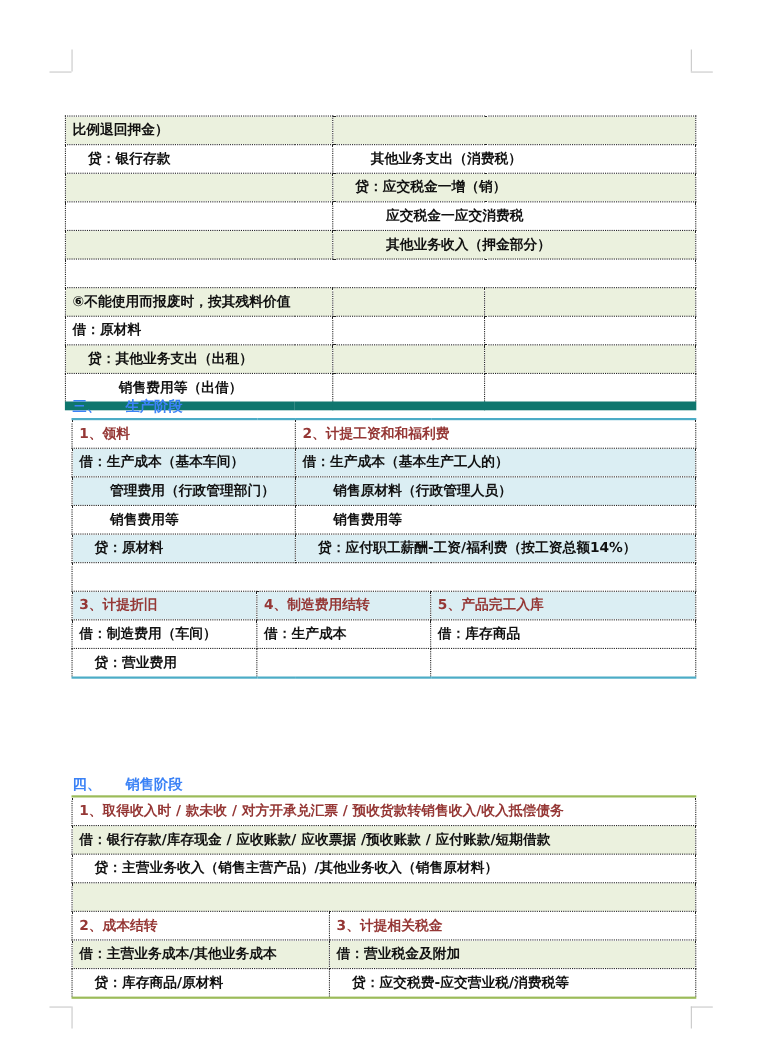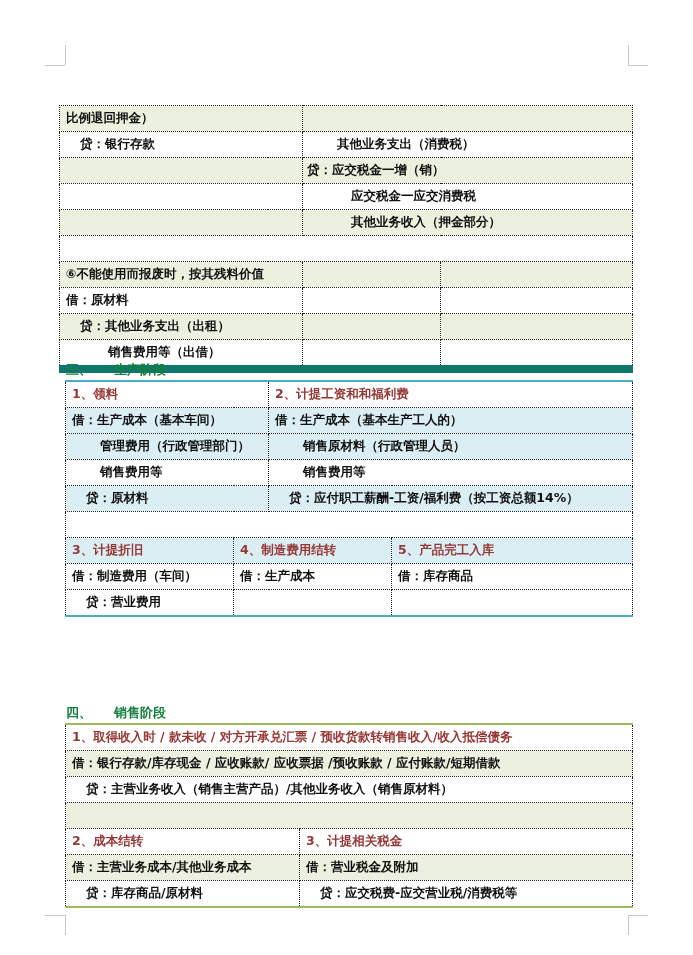--- a/index.html
+++ b/index.html
@@ -5,21 +5,21 @@
   html, body { margin:0; padding:0; background:#ffffff; }
   body { width:693px; height:955px; position:relative; overflow:hidden;
          font-family: "DejaVu Sans", "Liberation Sans", sans-serif; }
   .corner { position:absolute; background:#c8c8c8; }
   .tbl { position:absolute; border-collapse:collapse; table-layout:fixed; }
   .tbl td { border:1px dotted #222; height:25px; padding:0 0 0 6px; font-size:12.5px;
             font-weight:bold; color:#111; white-space:nowrap; overflow:hidden; vertical-align:middle; }
   .g td.sh { background:#ebf1de; }
   .b td.sh { background:#dbeef3; }
   .hdr { color:#953735 !important; }
-  .section { position:absolute; font-size:13px; font-weight:bold; color:#15803d; }
+  .section { position:absolute; font-size:13px; font-weight:bold; color:#3b82f6; }
   .section .num { display:inline-block; width:48px; }
   .t1 { left:59px; top:65px; width:573px; border-bottom:8px solid #0f766e;margin-top:40px; }
   .t1 tr:last-child td { border-bottom:2px solid #9bbb59; }
   .t2 { left:65px; top:380px; width:567px; }
   .t2 tr:first-child td { border-top:2px solid #4bacc6; }
   .t2 tr:last-child td { border-bottom:2px solid #4bacc6; }
   .t3 { left:65px; top:723px; width:567px; }
   .t3 tr:first-child td { border-top:2px solid #9bbb59; }
   .t3 tr:last-child td { border-bottom:2px solid #9bbb59; }
   .i1 { padding-left:20px !important; }
@@ -49,21 +49,21 @@
       <tr>
     <td class="sh" colspan="2">比例退回押金）</td>
     <td class="sh" colspan="2"></td>
   </tr>
   <tr>
     <td class="i1" colspan="2">贷：银行存款</td>
     <td class="i2" colspan="2">其他业务支出（消费税）</td>
   </tr>
   <tr>
     <td class="sh" colspan="2"></td>
-    <td class="sh" colspan="2" style="padding-left:4px">贷：应交税金一增（销）</td>
+    <td class="sh" colspan="2" style="padding-left:20px">贷：应交税金一增（销）</td>
   </tr>
   <tr>
     <td colspan="2"></td>
     <td class="i3" colspan="2">应交税金一应交消费税</td>
   </tr>
   <tr>
     <td class="sh" colspan="2"></td>
     <td class="sh i3" colspan="2">其他业务收入（押金部分）</td>
   </tr>
   <tr>

